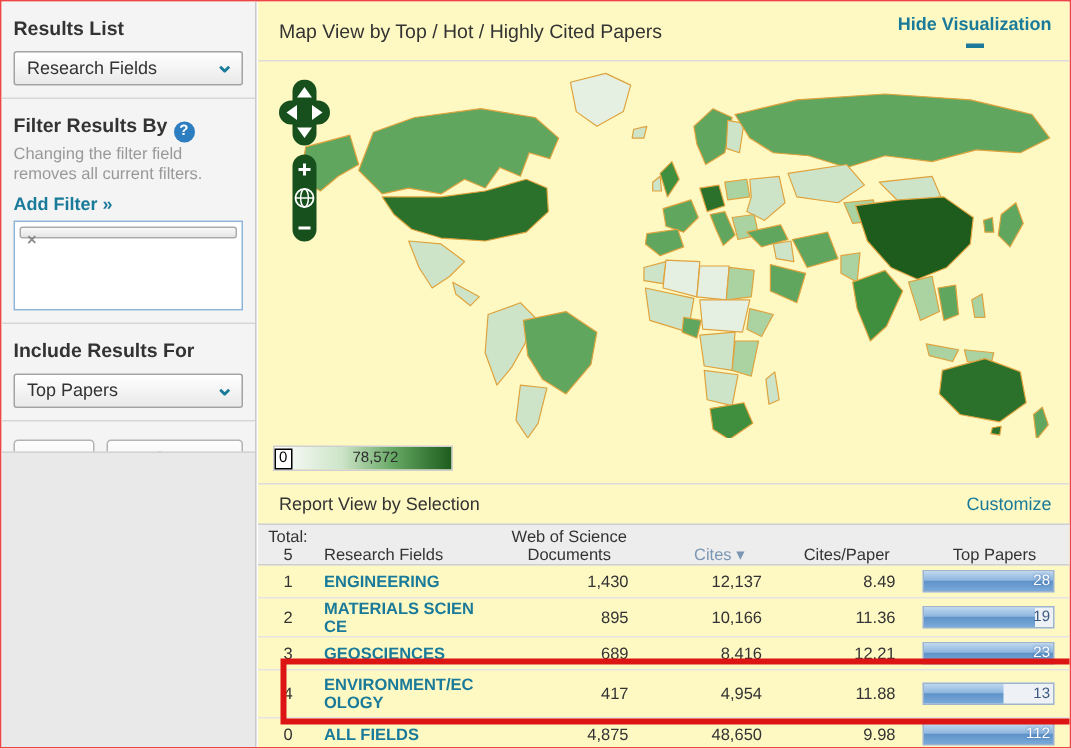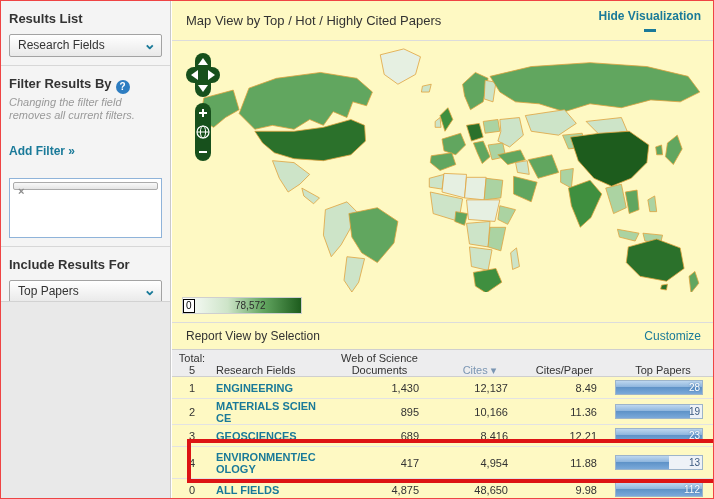--- a/index.html
+++ b/index.html
@@ -8,22 +8,22 @@
   #page { position:relative; width:714px; height:499px; background:#fff; overflow:hidden; border:1px solid #ef4444; }
 
   
   #sidebar { position:absolute; left:0; top:0; width:170px; height:499px; background:#f4f4f4; border-right:1px solid #c9c9c9; }
   .sb-section { padding:10px 8px 8px 8px; }
   .sb-divider { border-top:1px solid #d7d7d7; margin:0; }
   .sb-heading { font-size:13px; font-weight:bold; color:#333; margin-bottom:8px; }
   .select { position:relative; height:23px; line-height:21px; background:linear-gradient(#ffffff,#e9e9e9); border:1px solid #a3a3a3; border-radius:2px; font-size:12px; color:#333; padding:0 22px 0 8px; cursor:pointer; }
   .select .chev { position:absolute; right:5px; top:-2px; color:#1a7a99; font-size:15px; font-weight:bold; }
   .help-q { display:inline-block; width:14px; height:14px; border-radius:50%; background:#2d7dc1; color:#fff; font-size:10px; font-weight:bold; text-align:center; line-height:14px; vertical-align:-2px; margin-left:4px; cursor:pointer; }
-  .sb-note { font-size:11px; font-style:italic; color:#999; line-height:13px; margin:2px 0 22px 0; }
-  .add-filter { font-size:12px; font-weight:bold; color:#1a7a99; cursor:pointer; margin-bottom:20px; }
+  .sb-note { font-size:11px; color:#999; line-height:13px; margin:2px 0 6px 0; }
+  .add-filter { font-size:12px; font-weight:bold; color:#1a7a99; cursor:pointer; margin-bottom:4px; }
   .filter-box { background:#fff; border:1px solid #8fb3d9; height:60px; padding:3px; }
   .filter-tag { position:relative; background:linear-gradient(#f9f9f9,#e5e5e5); border:1px solid #ababab; border-radius:2px; padding:3px 5px 3px 17px; font-size:11px; font-weight:bold; color:#333; line-height:13px; cursor:default; }
   .filter-tag .x { position:absolute; left:4px; top:2px; color:#8a8a8a; font-weight:bold; font-size:11px; cursor:pointer; }
   .sb-buttons { padding:12px 8px; display:flex; gap:8px; }
   .btn { background:linear-gradient(#fdfdfd,#e7e7e7); border:1px solid #b3b3b3; border-radius:3px; color:#1a7a99; font-weight:bold; font-size:12px; padding:4px 11px; cursor:pointer; }
   .sb-bottom { position:absolute; left:0; right:0; top:300px; bottom:0; background:#e9e9e9; border-top:1px solid #d2d2d2; }
 
   
   #main { position:absolute; left:171px; top:0; width:543px; height:499px; background:#fef9c3; }
   #map-header { height:40px; border-bottom:1px solid #dcdcdc; display:flex; align-items:center; justify-content:space-between; padding:0 14px; }

